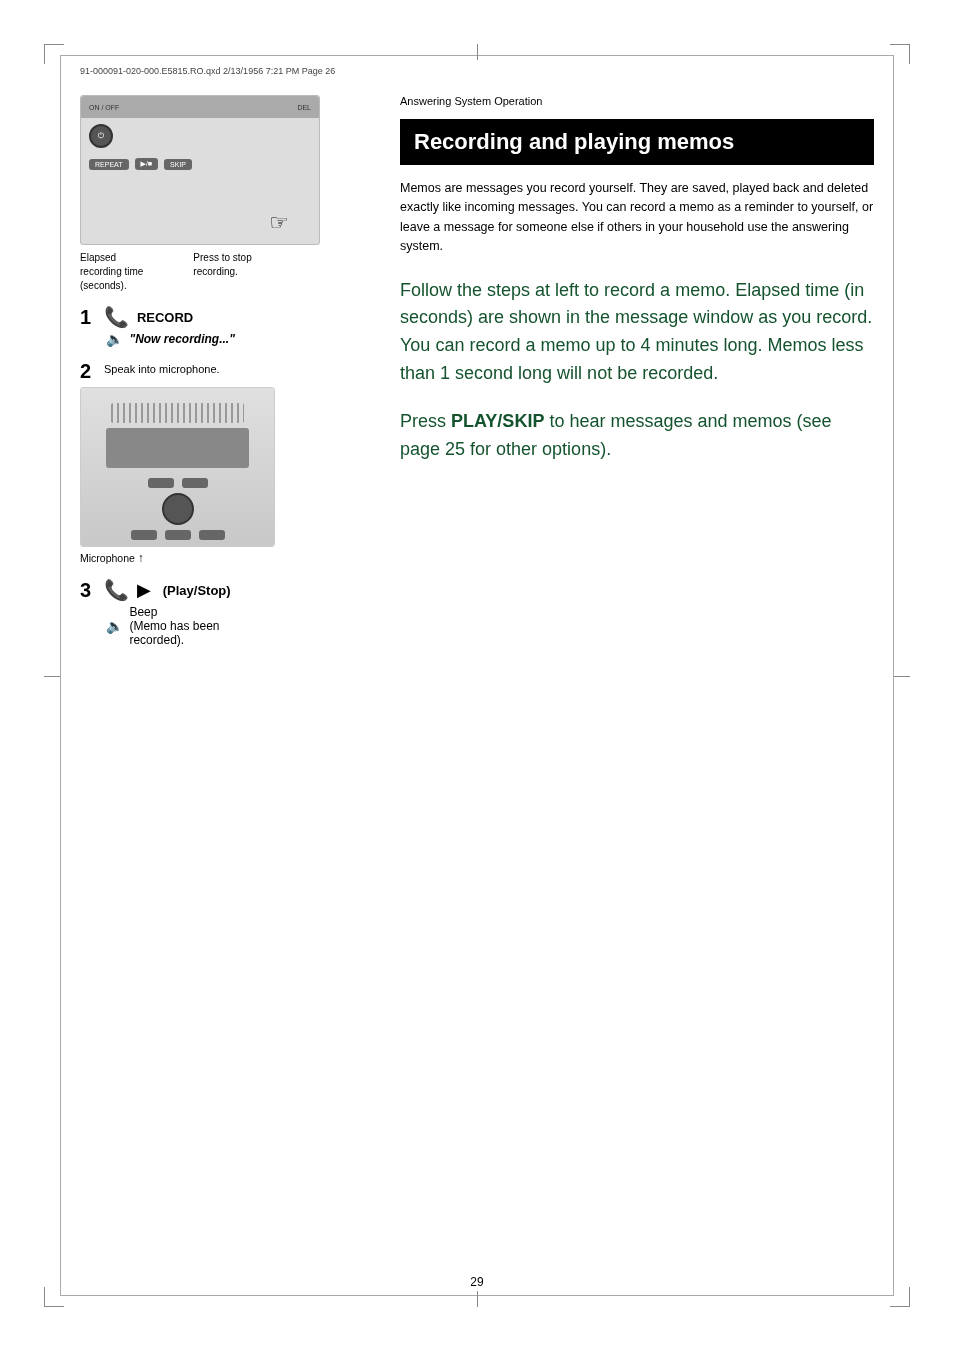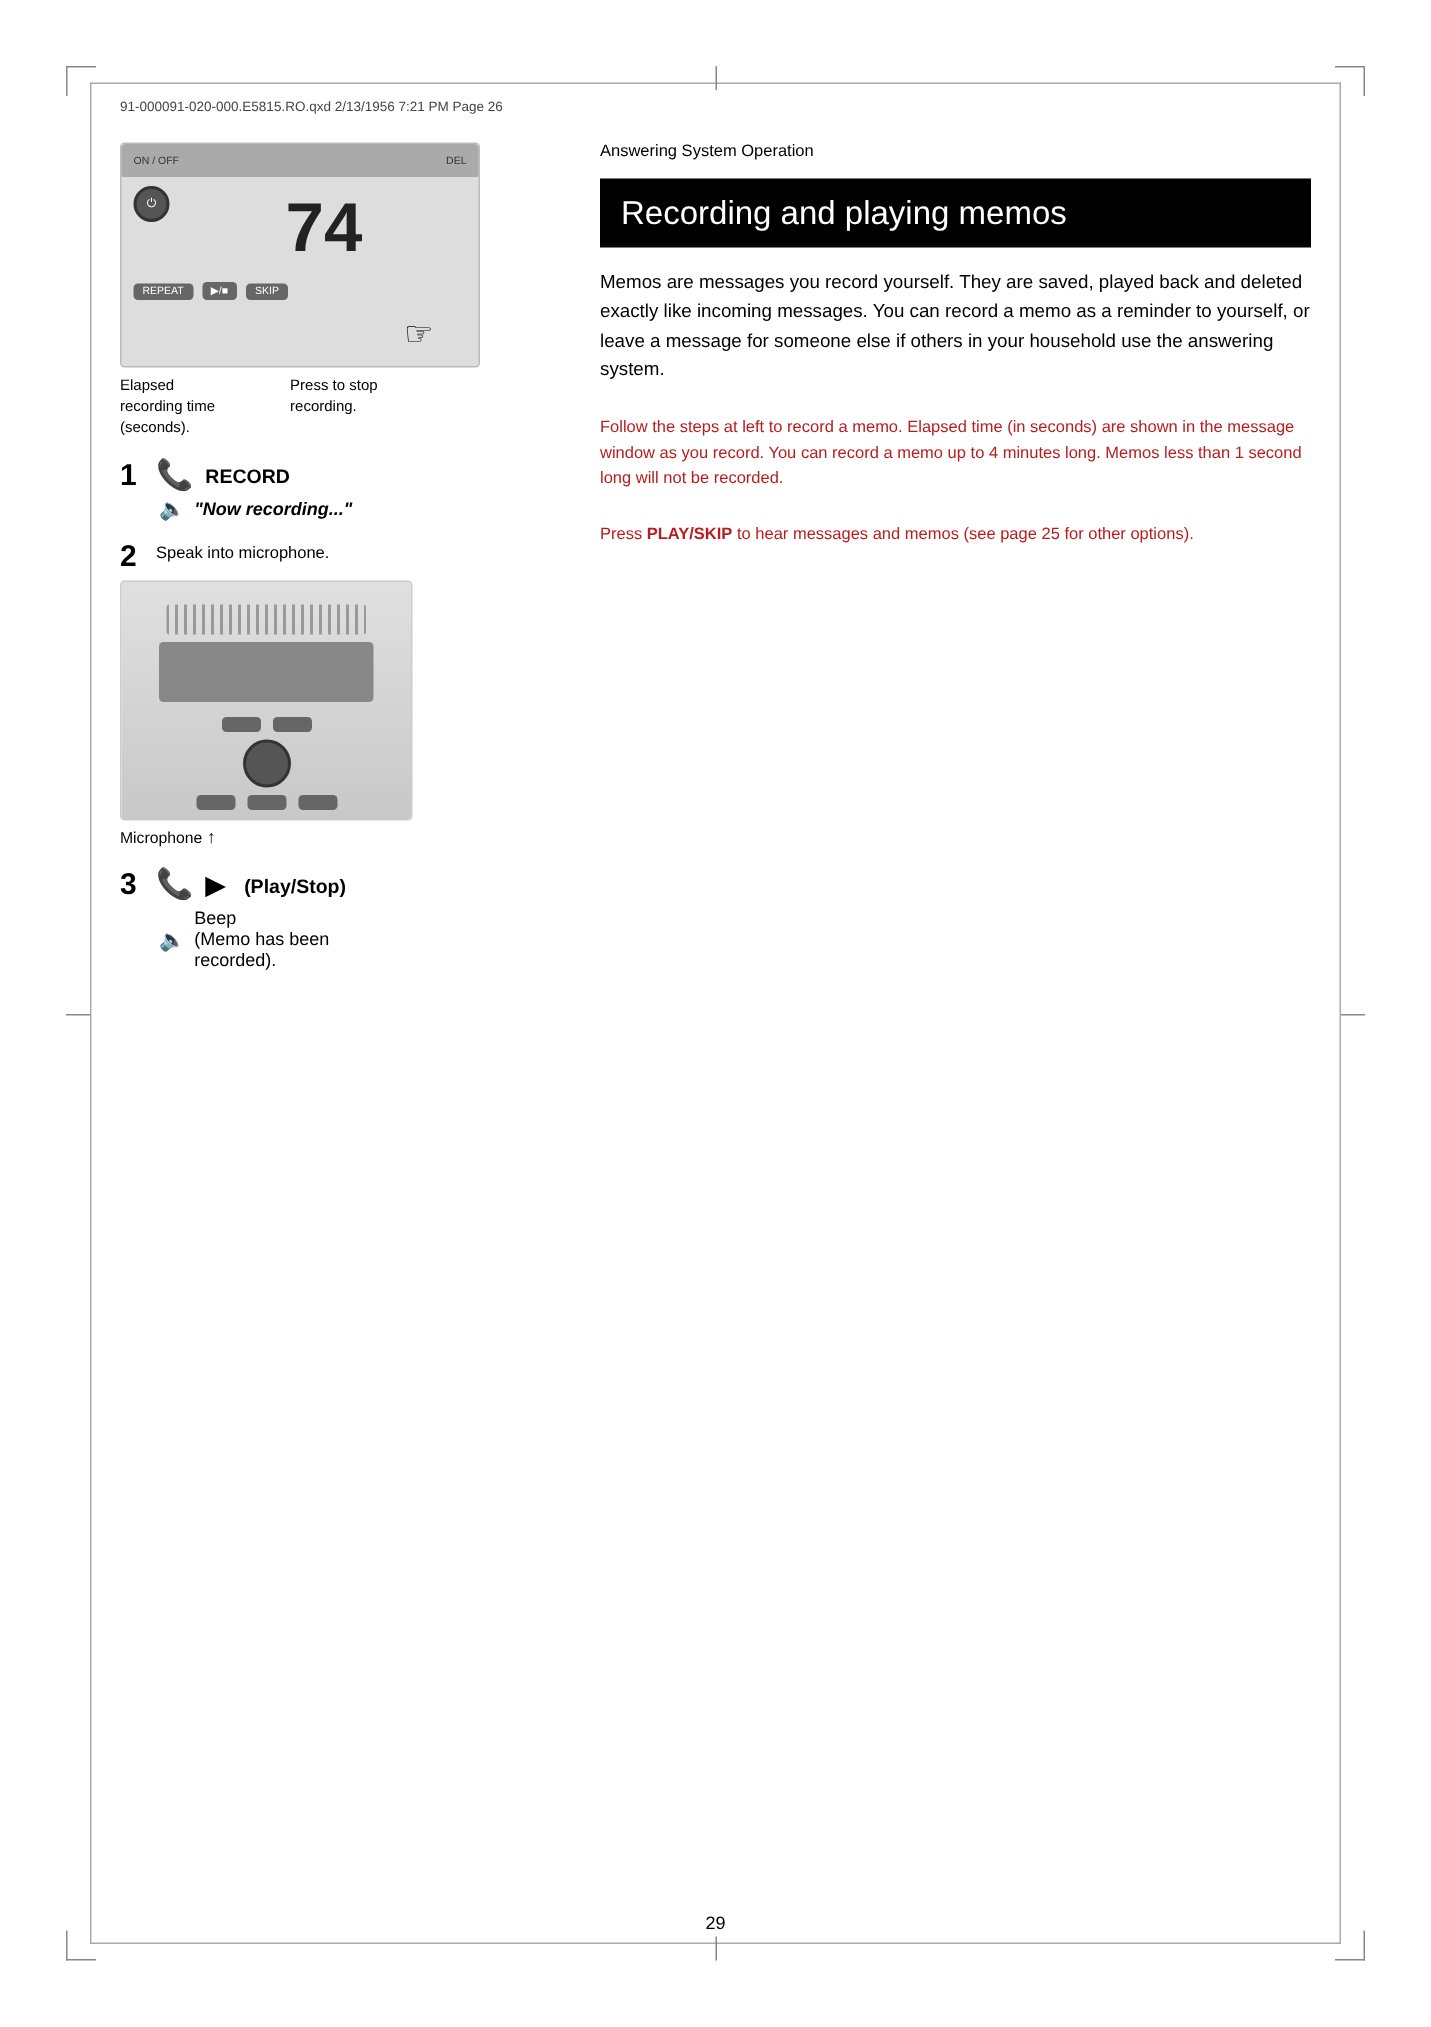--- a/index.html
+++ b/index.html
@@ -266,44 +266,44 @@
 
     .section-title-box {
       background: #000;
       color: #fff;
       padding: 10px 14px;
       margin-bottom: 14px;
     }
 
     .section-title-text {
       font-size: 22px;
-      font-weight: normal;
+      font-weight: bold;
       color: #fff;
     }
 
     .intro-text {
       font-size: 12.5px;
       line-height: 1.55;
       color: #000;
       margin-bottom: 20px;
     }
 
     .subsection-title {
       font-size: 13px;
       font-weight: bold;
       color: #000;
       border-bottom: 1px solid #000;
       padding-bottom: 4px;
       margin-bottom: 10px;
     }
 
     .subsection-body {
-      font-size: 11px;
+      font-size: 18px;
       line-height: 1.55;
-      color: #b91c1c;
+      color: #14532d;
       margin-bottom: 20px;
     }
 
     .bold-text {
       font-weight: bold;
     }
 
     
     .page-number {
       position: absolute;
@@ -439,23 +439,20 @@
     <div class="device-wrapper">
       <div class="device-top-bar">
         <span style="font-size:7px;">ON / OFF</span>
         <span style="font-size:7px;">DEL</span>
       </div>
       <div class="device-main-area">
         <div class="device-left-side">
           <div class="power-circle">
             <span class="power-inner">⏻</span>
           </div>
-        </div>
-        <div style="flex:1; display:flex; align-items:center; justify-content:center;">
-          <span style="font-size:46px; font-weight:bold; color:#222; font-family:Arial;">74</span>
         </div>
       </div>
       <div class="device-bottom-row">
         <div class="device-bottom-btn">REPEAT</div>
         <div class="device-bottom-btn">▶/■</div>
         <div class="device-bottom-btn">SKIP</div>
       </div>
 
       <div class="hand-cursor">☞</div>
     </div>

